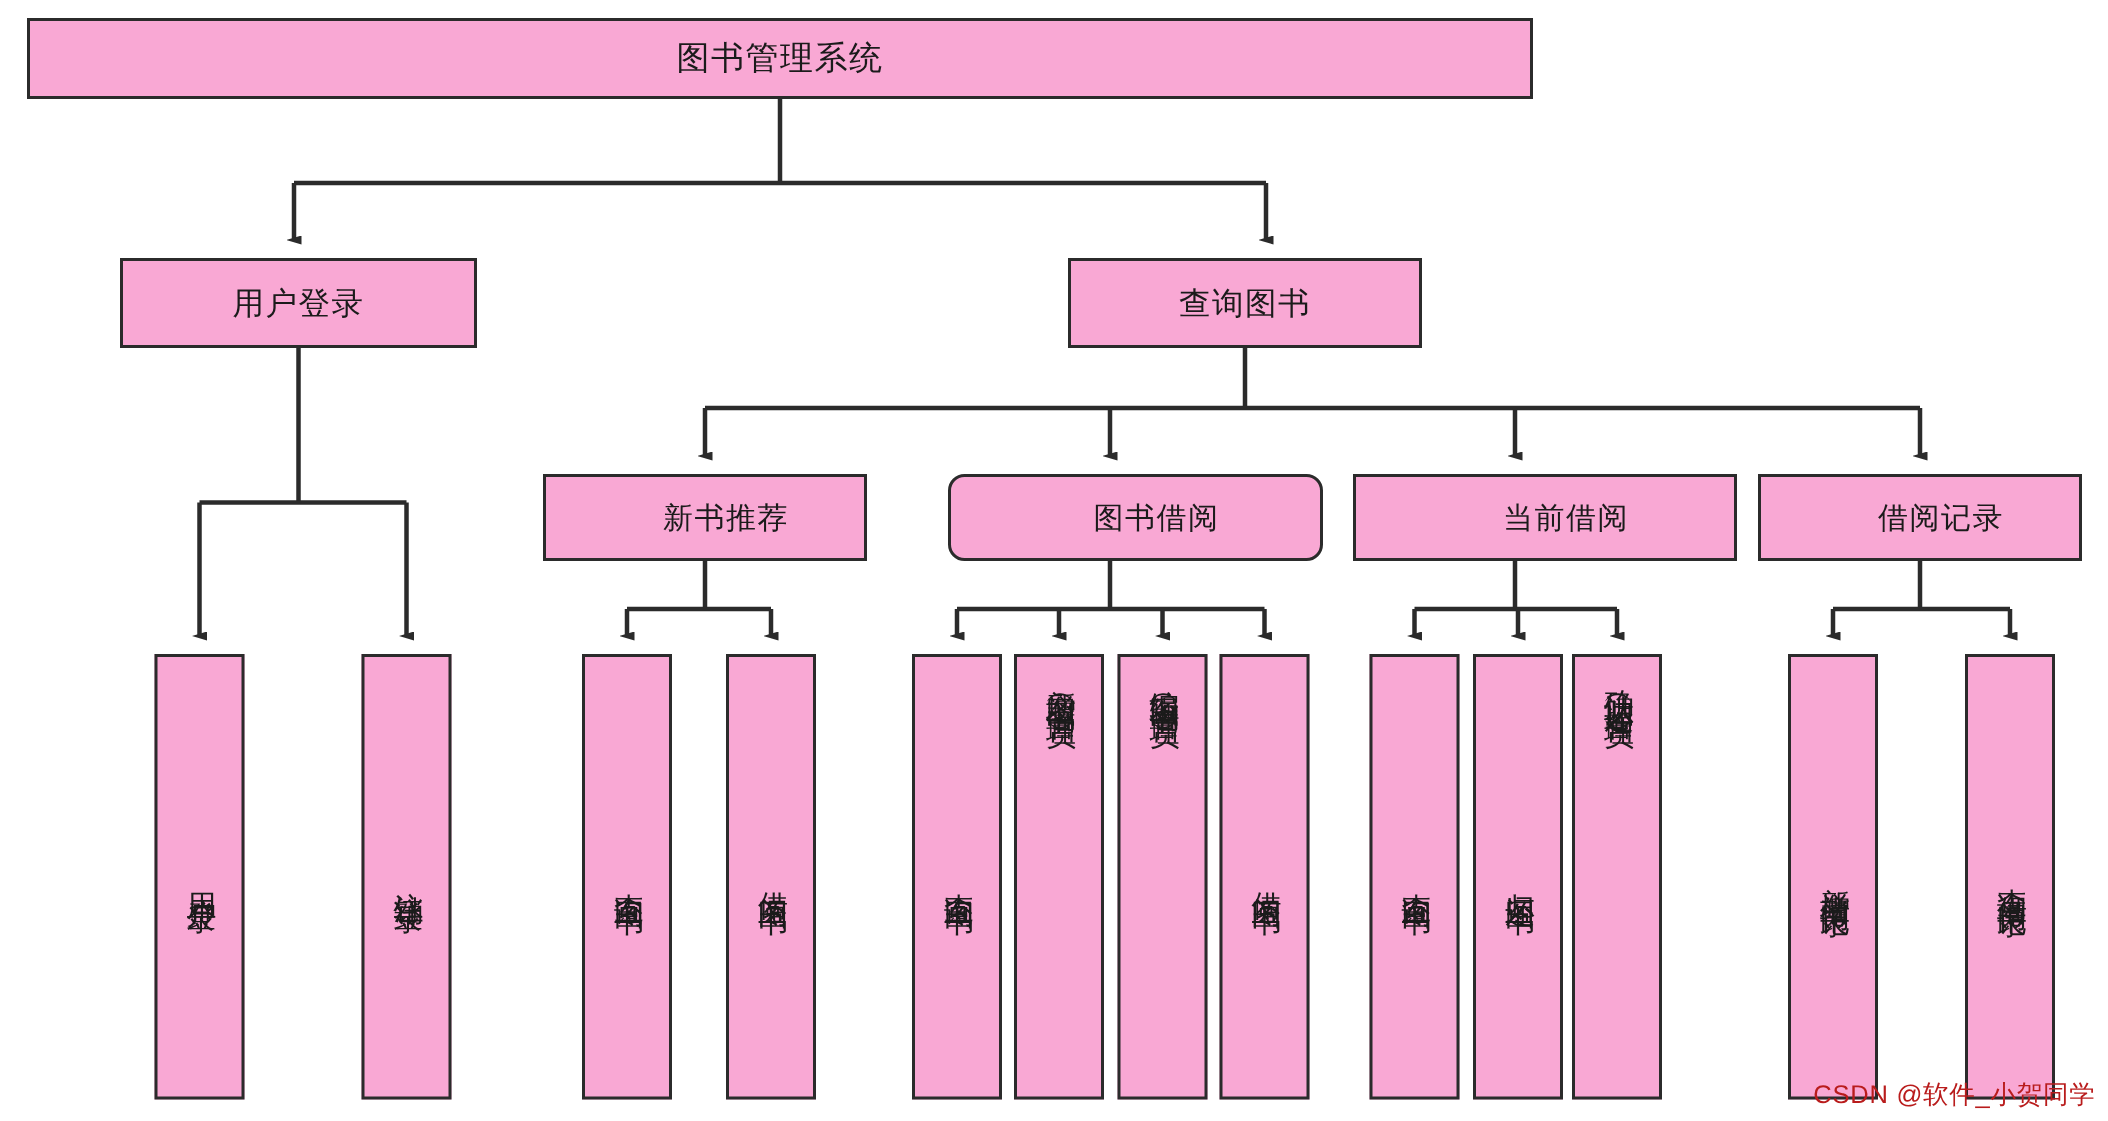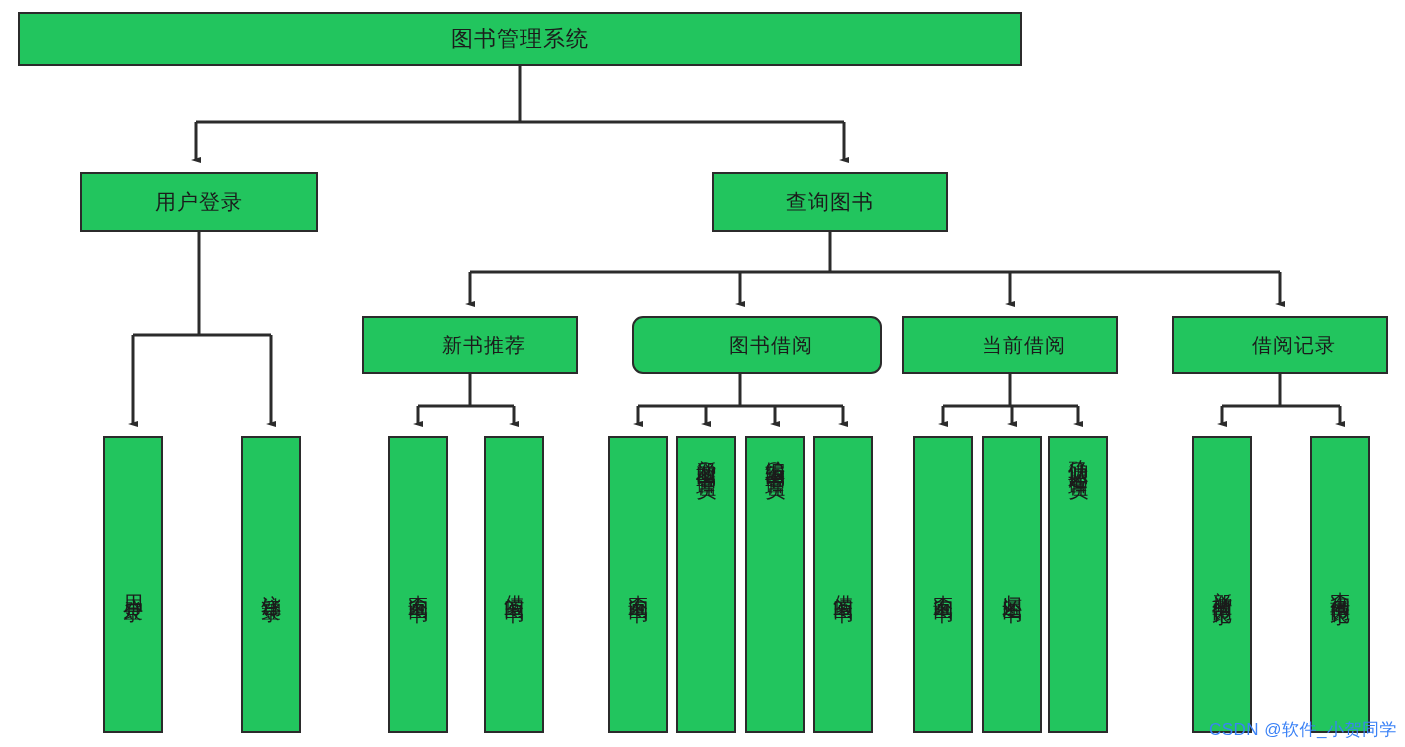--- a/index.html
+++ b/index.html
@@ -7,21 +7,21 @@
     width:1405px;height:747px;
     background:#ffffff;
     font-family:"Liberation Sans","DejaVu Sans",sans-serif;
     overflow:hidden;
     position:relative;
   }
   #diagram{position:absolute;left:0;top:0;width:1405px;height:747px;}
   .node{
     position:absolute;
     box-sizing:border-box;
-    background:#22c55e;
+    background:#f9a8d4;
     border:2px solid #2b2b2b;
     display:flex;
     align-items:center;
     justify-content:center;
     color:#1b1b1b;
     font-size:21px;
     letter-spacing:1px;
     z-index:3;
   }
   .node.root{font-size:22px;}
@@ -36,21 +36,21 @@
     padding-top:6px;
     line-height:1.18;
     letter-spacing:3px;
   }
   .node.leaf.mid{justify-content:center;padding-top:0;}
   svg.wires{position:absolute;left:0;top:0;width:1405px;height:747px;z-index:1;}
   .watermark{
     position:absolute;
     right:8px;bottom:6px;
     font-size:17px;
-    color:#3b82f6;
+    color:#b91c1c;
     letter-spacing:0.5px;
     z-index:5;
     white-space:nowrap;
   }
 </style>
 </head>
 <body>
 
 <div id="diagram">
 
@@ -107,21 +107,21 @@
   <div class="node root" style="left:18px;top:12px;width:1004px;height:54px;">图书管理系统</div>
 
   <div class="node lvl2" style="left:80px;top:172px;width:238px;height:60px;">用户登录</div>
 
   <div class="node lvl2" style="left:712px;top:172px;width:236px;height:60px;">查询图书</div>
 
   <div class="node lvl3" style="left:362px;top:316px;width:216px;height:58px;">新书推荐</div>
 
   <div class="node lvl3" style="left:632px;top:316px;width:250px;height:58px;border-radius:11px;">图书借阅</div>
 
-  <div class="node lvl3" style="left:902px;top:316px;width:216px;height:58px;">当前借阅</div>
+  <div class="node lvl3" style="left:902px;top:316px;width:256px;height:58px;">当前借阅</div>
 
   <div class="node lvl3" style="left:1172px;top:316px;width:216px;height:58px;font-family:Liberation Serif, serif;">借阅记录</div>
 
   <div class="node leaf mid" style="left:103px;top:436px;width:60px;height:297px;">用户登录</div>
 
   <div class="node leaf mid" style="left:241px;top:436px;width:60px;height:297px;">注销登录</div>
 
   <div class="node leaf mid" style="left:388px;top:436px;width:60px;height:297px;">查询图书</div>
 
   <div class="node leaf mid" style="left:484px;top:436px;width:60px;height:297px;">借阅图书</div>

